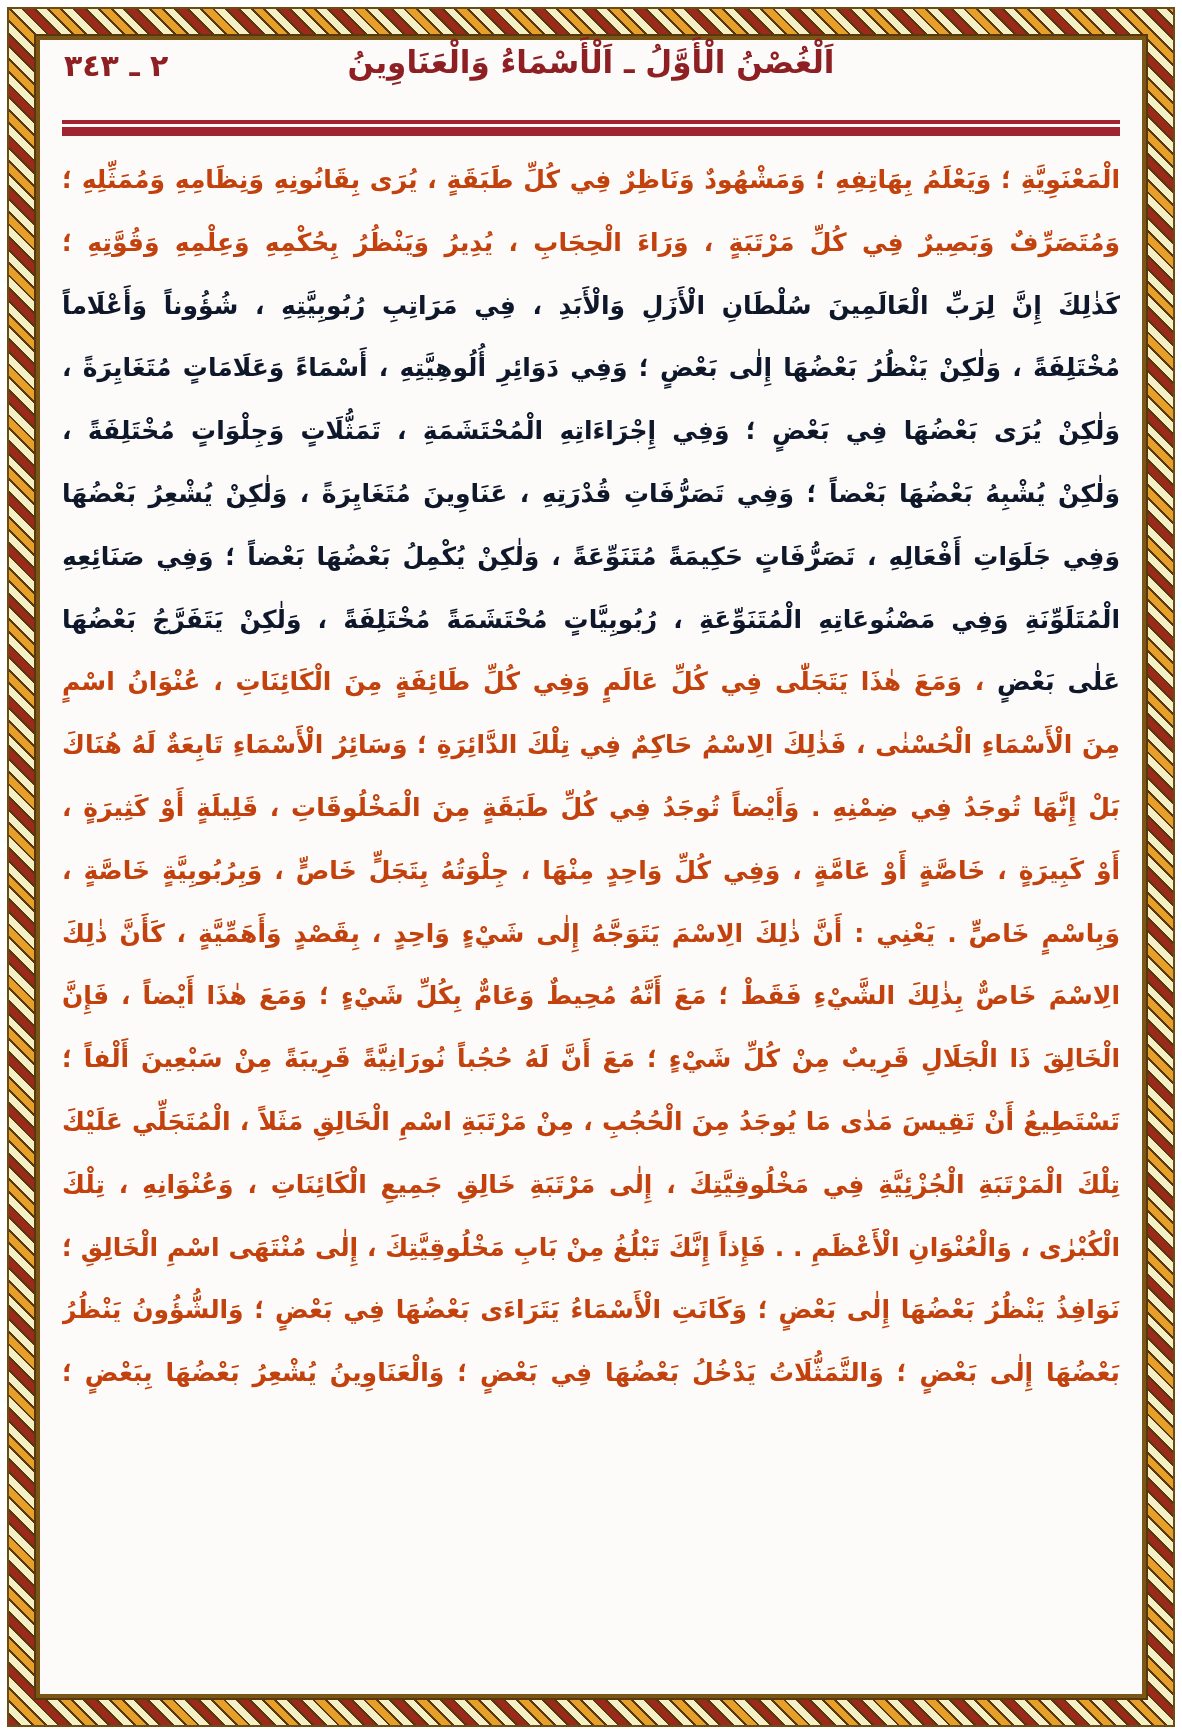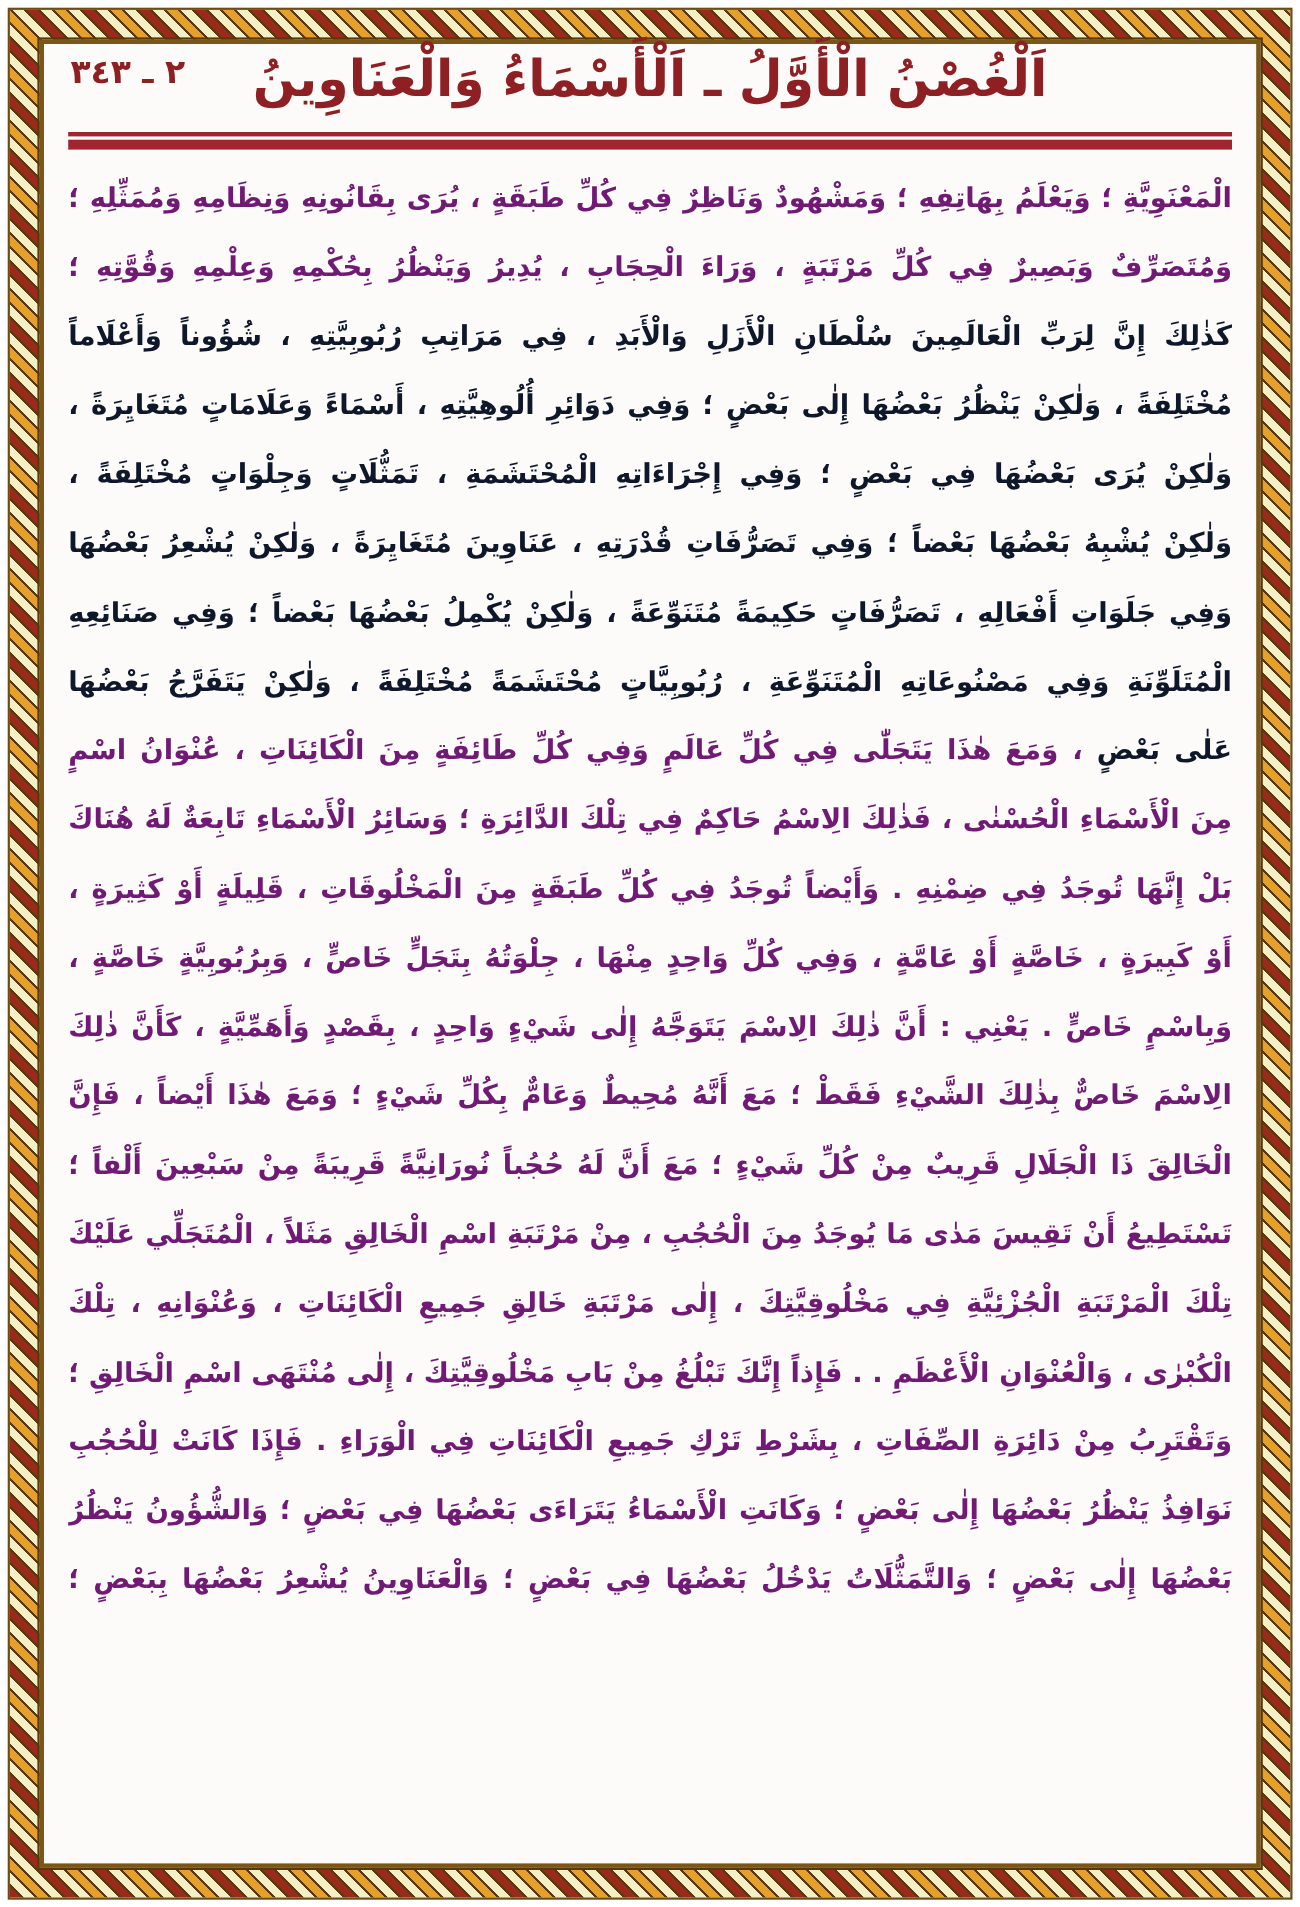--- a/index.html
+++ b/index.html
@@ -37,21 +37,21 @@
     direction:rtl;
   }
   .header-row{
     position:relative;
     height:70px;
   }
   .page-title{
     position:absolute;
     left:0;right:0;top:0;
     text-align:center;
-    font-size:46px;
+    font-size:31px;
     font-weight:bold;
     color:#8e2023;
     letter-spacing:1px;
   }
   .page-number{
     position:absolute;
     left:16px;top:4px;
     font-size:30px;
     font-weight:bold;
     color:#8e2023;
@@ -70,21 +70,21 @@
   .line{
     height:62.8px;
     line-height:62.8px;
     font-size:25px;
     font-weight:bold;
     text-align:justify;
     text-align-last:justify;
     overflow:hidden;
     white-space:normal;
   }
-  .seg-black{color:#701a75;}
+  .seg-black{color:#c2410c;}
   .seg-red{color:#0f172a;}
 </style>
 </head>
 <body>
 
 <div class="frame-outer"></div>
 <div class="frame-inner"></div>
 
 <div class="page-content">
 
@@ -111,18 +111,17 @@
       <div class="line"><span class="seg-red">عَلٰى بَعْضٍ </span><span class="seg-black">، وَمَعَ هٰذَا يَتَجَلّٰى فِي كُلِّ عَالَمٍ وَفِي كُلِّ طَائِفَةٍ مِنَ الْكَائِنَاتِ ، عُنْوَانُ اسْمٍ وَاحِدٍ</span></div>
       <div class="line"><span class="seg-black">مِنَ الْأَسْمَاءِ الْحُسْنٰى ، فَذٰلِكَ الِاسْمُ حَاكِمٌ فِي تِلْكَ الدَّائِرَةِ ؛ وَسَائِرُ الْأَسْمَاءِ تَابِعَةٌ لَهُ هُنَاكَ ؛</span></div>
       <div class="line"><span class="seg-black">بَلْ إِنَّهَا تُوجَدُ فِي ضِمْنِهِ . وَأَيْضاً تُوجَدُ فِي كُلِّ طَبَقَةٍ مِنَ الْمَخْلُوقَاتِ ، قَلِيلَةٍ أَوْ كَثِيرَةٍ ، صَغِيرَةٍ</span></div>
       <div class="line"><span class="seg-black">أَوْ كَبِيرَةٍ ، خَاصَّةٍ أَوْ عَامَّةٍ ، وَفِي كُلِّ وَاحِدٍ مِنْهَا ، جِلْوَتُهُ بِتَجَلٍّ خَاصٍّ ، وَبِرُبُوبِيَّةٍ خَاصَّةٍ ،</span></div>
       <div class="line"><span class="seg-black">وَبِاسْمٍ خَاصٍّ . يَعْنِي : أَنَّ ذٰلِكَ الِاسْمَ يَتَوَجَّهُ إِلٰى شَيْءٍ وَاحِدٍ ، بِقَصْدٍ وَأَهَمِّيَّةٍ ، كَأَنَّ ذٰلِكَ</span></div>
       <div class="line"><span class="seg-black">الِاسْمَ خَاصٌّ بِذٰلِكَ الشَّيْءِ فَقَطْ ؛ مَعَ أَنَّهُ مُحِيطٌ وَعَامٌّ بِكُلِّ شَيْءٍ ؛ وَمَعَ هٰذَا أَيْضاً ، فَإِنَّ</span></div>
       <div class="line"><span class="seg-black">الْخَالِقَ ذَا الْجَلَالِ قَرِيبٌ مِنْ كُلِّ شَيْءٍ ؛ مَعَ أَنَّ لَهُ حُجُباً نُورَانِيَّةً قَرِيبَةً مِنْ سَبْعِينَ أَلْفاً ؛ فَإِنَّكَ</span></div>
       <div class="line"><span class="seg-black">تَسْتَطِيعُ أَنْ تَقِيسَ مَدٰى مَا يُوجَدُ مِنَ الْحُجُبِ ، مِنْ مَرْتَبَةِ اسْمِ الْخَالِقِ مَثَلاً ، الْمُتَجَلِّي عَلَيْكَ ،</span></div>
       <div class="line"><span class="seg-black">تِلْكَ الْمَرْتَبَةِ الْجُزْئِيَّةِ فِي مَخْلُوقِيَّتِكَ ، إِلٰى مَرْتَبَةِ خَالِقِ جَمِيعِ الْكَائِنَاتِ ، وَعُنْوَانِهِ ، تِلْكَ الْمَرْتَبَةِ</span></div>
       <div class="line"><span class="seg-black">الْكُبْرٰى ، وَالْعُنْوَانِ الْأَعْظَمِ . . فَإِذاً إِنَّكَ تَبْلُغُ مِنْ بَابِ مَخْلُوقِيَّتِكَ ، إِلٰى مُنْتَهَى اسْمِ الْخَالِقِ ؛</span></div>
-      <div class="line"><span class="seg-black">وَتَقْتَرِبُ مِنْ دَائِرَةِ الصِّفَاتِ ، بِشَرْطِ تَرْكِ جَمِيعِ الْكَائِنَاتِ فِي الْوَرَاءِ . فَإِذَا كَانَتْ لِلْحُجُبِ</span></div>
       <div class="line"><span class="seg-black">نَوَافِذُ يَنْظُرُ بَعْضُهَا إِلٰى بَعْضٍ ؛ وَكَانَتِ الْأَسْمَاءُ يَتَرَاءَى بَعْضُهَا فِي بَعْضٍ ؛ وَالشُّؤُونُ يَنْظُرُ</span></div>
       <div class="line"><span class="seg-black">بَعْضُهَا إِلٰى بَعْضٍ ؛ وَالتَّمَثُّلَاتُ يَدْخُلُ بَعْضُهَا فِي بَعْضٍ ؛ وَالْعَنَاوِينُ يُشْعِرُ بَعْضُهَا بِبَعْضٍ ؛</span></div>
     </div>
 
 </div>
 
 </body></html>

